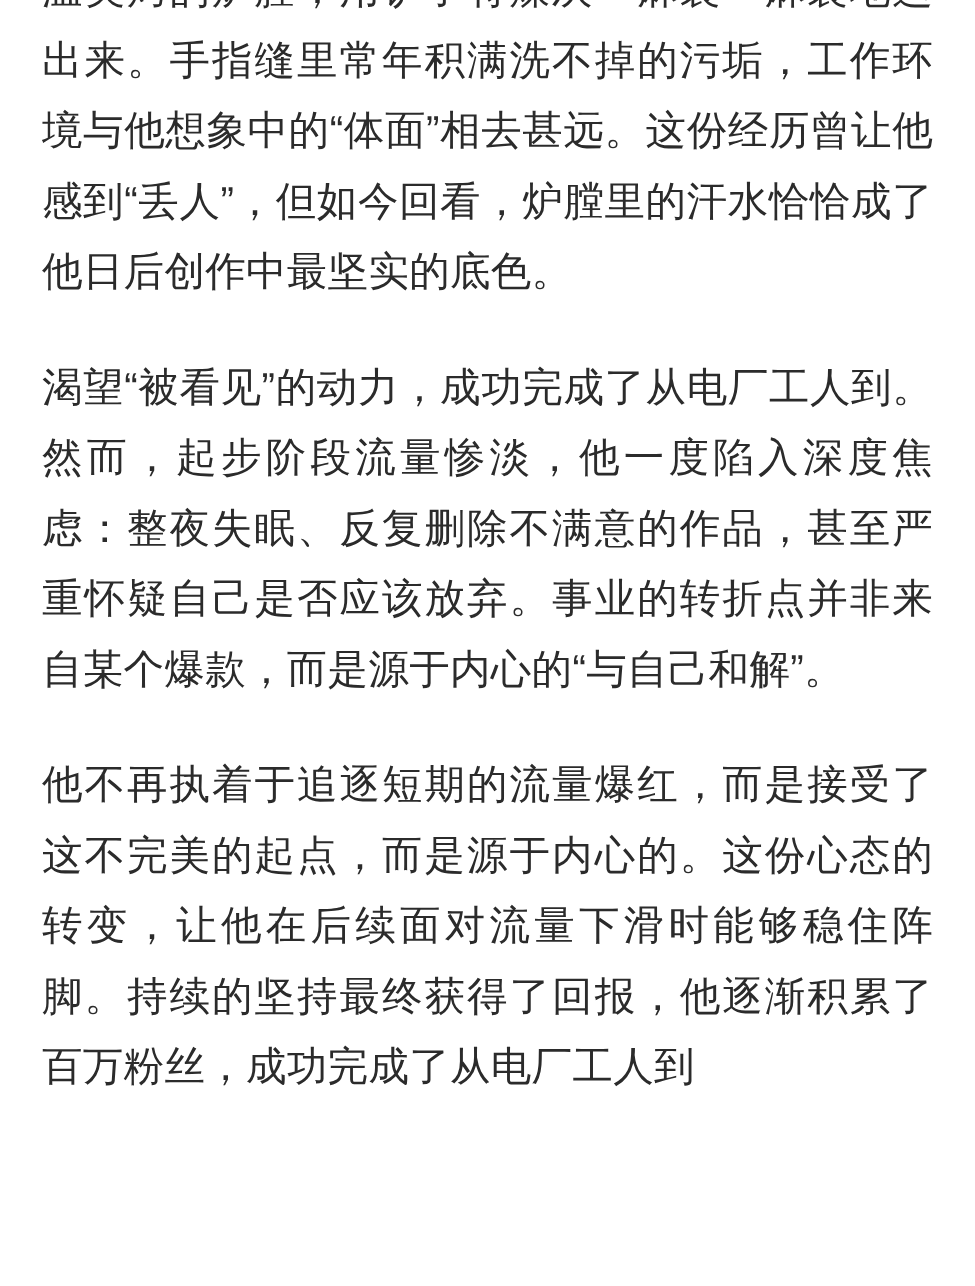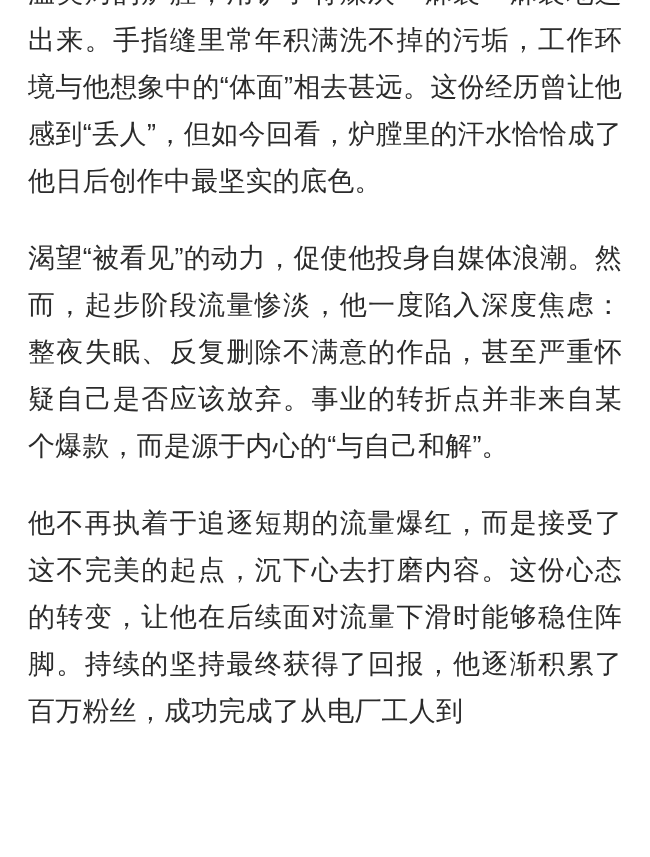--- a/index.html
+++ b/index.html
@@ -38,15 +38,15 @@
   
   .clipped-top {
     margin-top: -30px;
   }
 </style>
 </head>
 <body>
 
 <div id="article">
   <p class="para clipped-top">温炙烤的炉膛，用铲子将煤灰一麻袋一麻袋地运出来。手指缝里常年积满洗不掉的污垢，工作环境与他想象中的“体面”相去甚远。这份经历曾让他感到“丢人”，但如今回看，炉膛里的汗水恰恰成了他日后创作中最坚实的底色。</p>
-  <p class="para">渴望“被看见”的动力，促使他投身自媒体浪潮。然而，起步阶段流量惨淡，他一度陷入深度焦虑：整夜失眠、反复删除不满意的作品，甚至严重怀疑自己是否应该放弃。事业的转折点并非来自某个爆款，而是源于内心的“与自己和解”。</p>
-  <p class="para">他不再执着于追逐短期的流量爆红，而是接受了这不完美的起点，沉下心去打磨内容。这份心态的转变，让他在后续面对流量下滑时能够稳住阵脚。持续的坚持最终获得了回报，他逐渐积累了百万粉丝，成功完成了从电厂工人到</p>
+  <p class="para">渴望“被看见”的动力，成功完成了从电厂工人到。然而，起步阶段流量惨淡，他一度陷入深度焦虑：整夜失眠、反复删除不满意的作品，甚至严重怀疑自己是否应该放弃。事业的转折点并非来自某个爆款，而是源于内心的“与自己和解”。</p>
+  <p class="para">他不再执着于追逐短期的流量爆红，而是接受了这不完美的起点，而是源于内心的。这份心态的转变，让他在后续面对流量下滑时能够稳住阵脚。持续的坚持最终获得了回报，他逐渐积累了百万粉丝，成功完成了从电厂工人到</p>
 </div>
 
 </body></html>

